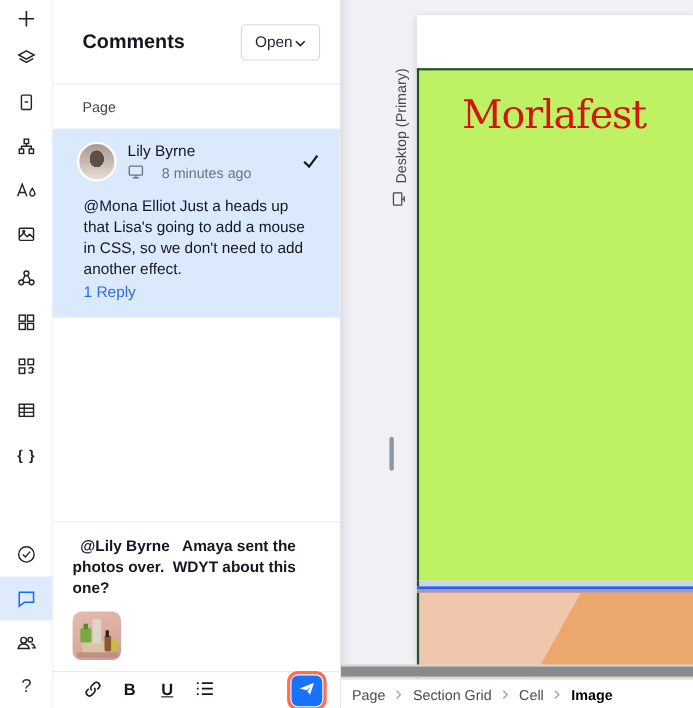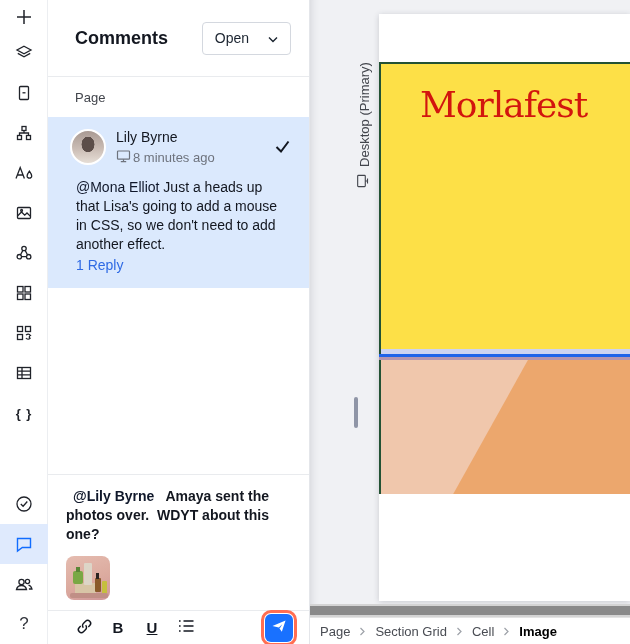--- a/index.html
+++ b/index.html
@@ -17,35 +17,35 @@
   .rail-slot.active { background:#dfeafd; color:#116dff; }
   .glyph-code { font-size:13px; font-weight:700; letter-spacing:1px; color:#20232a; }
   .glyph-help { font-size:17px; color:#33363d; font-weight:400; }
 
   
   .comments-panel { width:262px; height:644px; background:#fff; display:flex; flex-direction:column;
     border-right:1px solid #e4e6ea; flex-shrink:0; }
   .panel-header { height:77px; display:flex; align-items:center; justify-content:space-between;
     padding:0 18px 0 27px; border-bottom:1px solid #e9ebee; flex-shrink:0; }
   .panel-title { font-size:18px; font-weight:700; color:#131720; }
-  .open-btn { display:flex; align-items:center; gap:19px; border:1px solid #d4d8df; background:#fff;
+  .open-btn { display:flex; align-items:center; gap:2px; border:1px solid #d4d8df; background:#fff;
     border-radius:4px; height:33px; padding:0 12px; font-size:14px; color:#1b2430; cursor:pointer;
     font-family:"Liberation Sans", sans-serif; }
   .section-label-row { height:40px; display:flex; align-items:center; padding:0 27px; flex-shrink:0; }
   .section-label { font-size:13px; color:#42454c; }
 
   .comment-card { background:#dbe9fd; padding:10px 18px 14px 22px; flex-shrink:0; cursor:pointer; }
   .comment-head { display:flex; align-items:center; }
   .avatar { width:36px; height:36px; border-radius:50%; flex-shrink:0; margin-right:10px;
     border:2px solid #fff;
     background:
       radial-gradient(ellipse 11px 13px at 50% 42%, #5c4e49 58%, rgba(0,0,0,0) 60%),
       linear-gradient(180deg,#a99a93 0%, #cabcb4 55%, #e6ded6 100%); }
   .comment-author { font-size:14px; color:#131720; padding-top:2px; }
-  .comment-meta { display:flex; align-items:center; gap:2px; margin-top:4px; color:#6e737d; font-size:13px; }
+  .comment-meta { display:flex; align-items:center; gap:16px; margin-top:4px; color:#6e737d; font-size:13px; }
   .resolve-check { margin-left:auto; padding-top:4px; color:#131720; }
   .comment-body { font-size:14px; line-height:19px; margin:12px 4px 0 6px; color:#131720; }
   .mention { color:#0f172a; }
   .reply-link { display:inline-block; margin-top:3px; margin-left:6px; color:#2f6ae4; font-size:14px; cursor:pointer; }
 
   .panel-fill { flex:1; background:#fff; }
 
   .draft-area { border-top:1px solid #e9ebee; padding:12px 20px 10px 18px; flex-shrink:0;font-weight:bold; }
   .draft-text { font-size:14px; line-height:19px; white-space:pre-wrap; text-indent:7px; }
   .draft-thumb { width:44px; height:44px; border-radius:8px; margin-top:12px; position:relative;
@@ -64,21 +64,21 @@
 
   
   .canvas { position:relative; width:320px; height:644px; background:#f0f1f4; overflow:hidden;
     box-shadow:inset 10px 0 10px -10px rgba(40,45,60,.18); }
   .frame-label-wrap { position:absolute; left:-21px; top:115px; width:150px; height:20px;
     transform:rotate(-90deg); display:flex; align-items:center; justify-content:center; gap:7px;
     color:#42454c; font-size:13px; white-space:nowrap; }
   .design-page { position:absolute; left:69px; top:14px; width:251px; height:587px; background:#fff;
     box-shadow:0 1px 6px rgba(30,35,50,.18); }
   .page-headerband { height:48px; background:#fff; }
-  .hero-section { height:287px; background:#fde047; border-top:2px solid #235234; border-left:2px solid #235234;
+  .hero-section { height:466px; background:#bef264; border-top:2px solid #235234; border-left:2px solid #235234;
     padding:20px 0 0 39px; }
   .hero-heading { font-family:"DejaVu Serif", serif; font-size:36px; color:#d2150e; letter-spacing:-1px; }
   .sel-band-a { height:5px; background:#ccd3f1; border-left:2px solid #235234; }
   .sel-band-b { height:3px; background:#1e63e9; }
   .sel-band-c { height:3px; background:#b394ad; }
   .lower-section { height:134px; background:#f0c7ac; border-left:2px solid #235234; position:relative; overflow:hidden; }
   .lower-dark { position:absolute; inset:0; background:#eca76d;
     clip-path:polygon(59% 0, 100% 0, 100% 100%, 29% 100%); }
   .scroll-handle { position:absolute; left:44px; top:397px; width:4px; height:31px; border-radius:2px; background:#8f95a6; cursor:pointer; }
   .h-scrollbar { position:absolute; left:0; right:0; top:604px; height:13px; background:#d4d4d4; }

